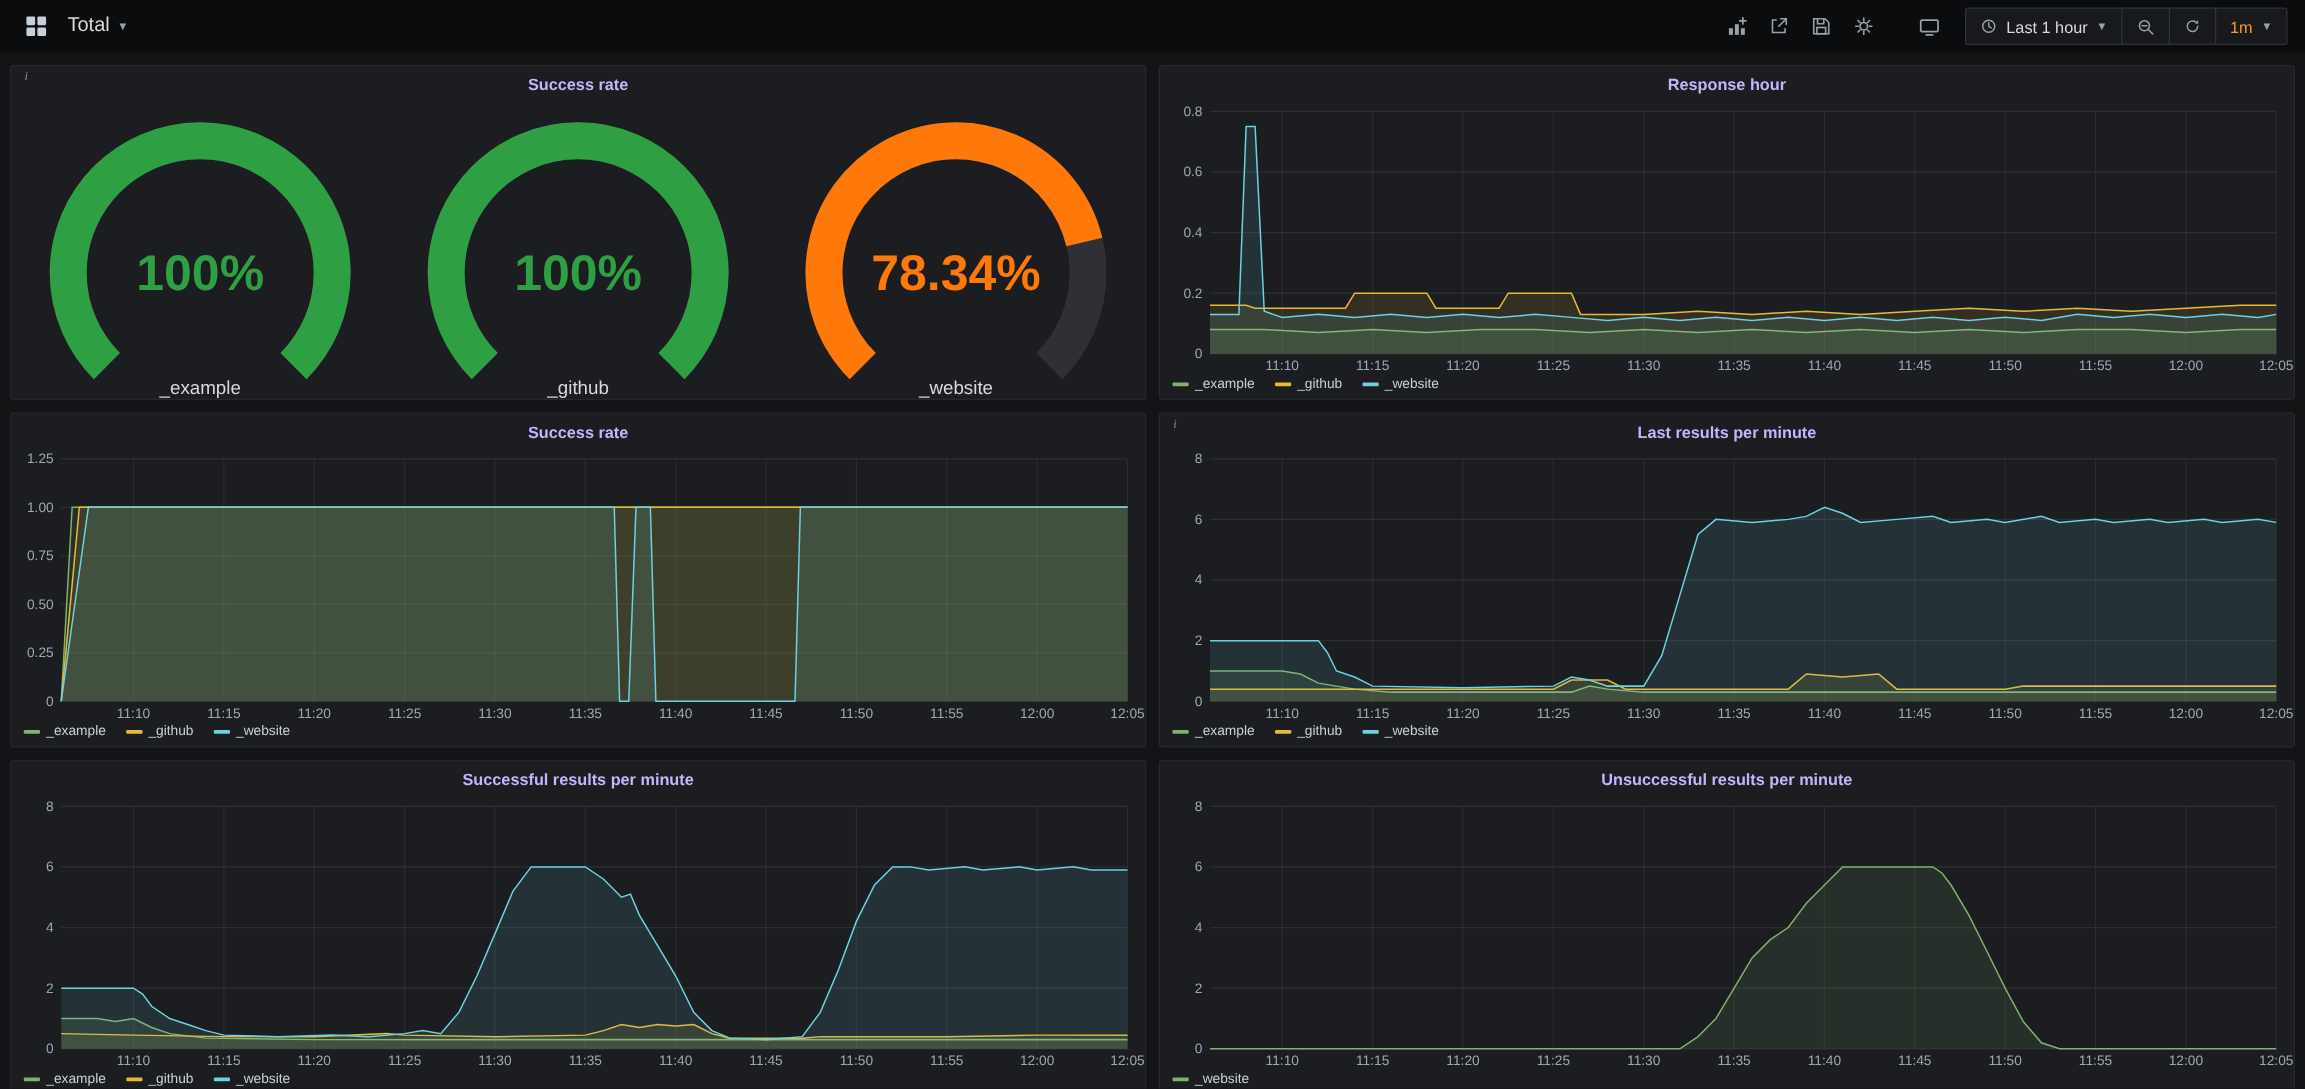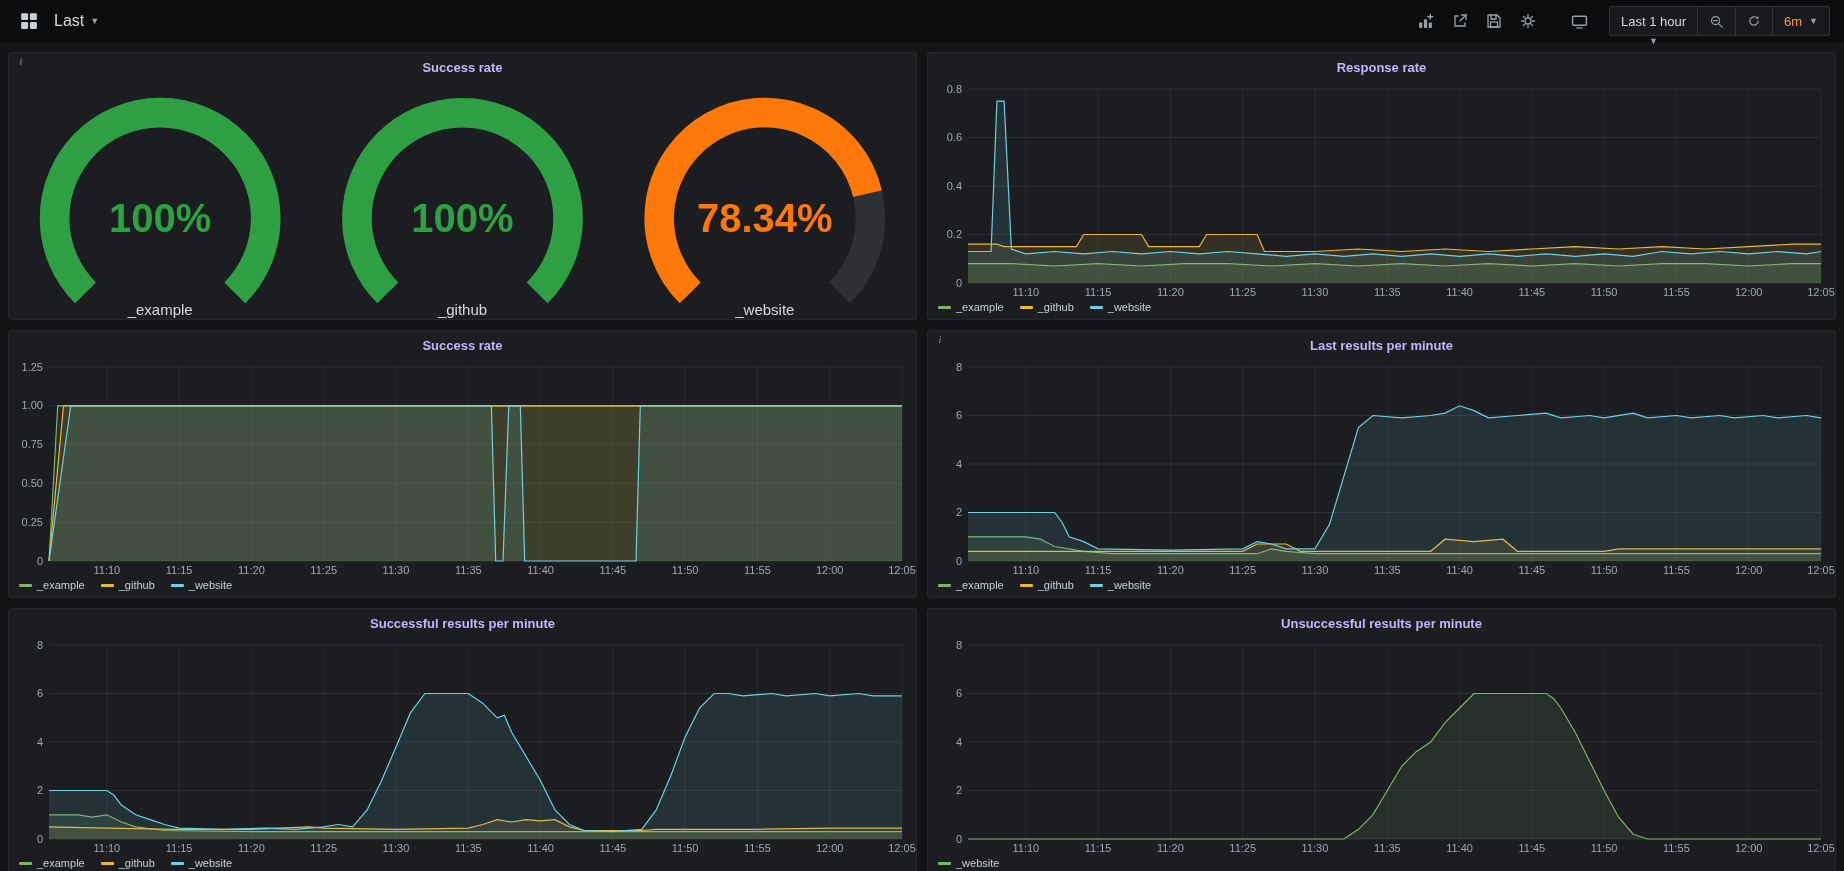--- a/index.html
+++ b/index.html
@@ -24,21 +24,21 @@
     width:30px; height:30px; display:flex; align-items:center; justify-content:center;
     border-radius:2px; cursor:pointer;
   }
   .spacer { width:14px; }
   .btn-group { display:flex; margin-left:10px; }
   .tp-btn {
     height:30px; display:flex; align-items:center; gap:7px; padding:0 11px;
     background:#17191d; border:1px solid #2f3237; font-size:13px; color:#d8d9da;
     cursor:pointer; margin-left:-1px;
   }
-  .tp-btn:first-child { border-radius:2px 0 0 2px; margin-left:0;flex-direction:column; }
+  .tp-btn:first-child { border-radius:2px 0 0 2px; margin-left:0; }
   .tp-btn:last-child  { border-radius:0 2px 2px 0; }
   .refresh-interval { color:#ff9830; }
 
   
   .dash {
     padding:10px 8px 0 8px; height:829px; overflow:hidden;
     display:grid; grid-template-columns:1fr 1fr; gap:10px; grid-auto-rows:268px;
   }
   .panel {
     background:#1b1d20; border:1px solid #26282c; border-radius:3px;
@@ -70,21 +70,21 @@
   <div class="nav-left">
     <span class="icon-btn">
       <svg width="18" height="18" viewBox="0 0 16 16" fill="#c7d0d9">
         <rect x="1" y="1" width="6.2" height="6.2" rx="1"></rect>
           <rect x="8.8" y="1" width="6.2" height="6.2" rx="1"></rect>
         <rect x="1" y="8.8" width="6.2" height="6.2" rx="1"></rect>
           <rect x="8.8" y="8.8" width="6.2" height="6.2" rx="1"></rect>
       </svg>
     </span>
     <span class="nav-title">
-      <span>Last</span>
+      <span>Total</span>
       <span class="caret">▼</span>
     </span>
   </div>
   <div class="nav-right">
     <span class="icon-btn">
       <svg width="17" height="17" viewBox="0 0 16 16">
         <rect x="2" y="9" width="3" height="5" fill="#9aa0a6"></rect>
         <rect x="6.5" y="6" width="3" height="8" fill="#9aa0a6"></rect>
         <rect x="11" y="9" width="3" height="5" fill="#9aa0a6"></rect>
         <path d="M12.5 1.2v4.6M10.2 3.5h4.6" class="ico" stroke-width="1.5"></path>
@@ -133,21 +133,21 @@
             <path d="M5 7h4" class="ico"></path>
         </svg>
       </span>
       <span class="tp-btn">
         <svg width="14" height="14" viewBox="0 0 16 16">
           <path d="M12.8 8A4.8 4.8 0 1 1 11 4.2" class="ico"></path>
             <path d="M12.6 2.2l0.9 3.2-3.2 0.2z" fill="#9aa0a6" stroke="none"></path>
         </svg>
       </span>
       <span class="tp-btn">
-        <span class="refresh-interval">6m</span>
+        <span class="refresh-interval">1m</span>
         <span class="caret">▼</span>
       </span>
     </div>
   </div>
 </nav>
 
 <main class="dash">
 
   <section class="panel">
     <span class="info">i</span>
@@ -162,21 +162,21 @@
           <text x="453.5" y="152.928" text-anchor="middle" fill="#2ea043" font-size="40" font-weight="600">100%</text>
           <text x="453.5" y="235.8592" text-anchor="middle" fill="#d8d9da" font-size="15">_github</text>
           <path d="M681.2 213.9 A105.6 105.6 0 1 1 830.5 213.9" stroke="#2e3035" stroke-width="29.568" fill="none"></path>
           <path d="M681.2 213.9 A105.6 105.6 0 1 1 858.5 114.6" stroke="#ff780a" stroke-width="29.568" fill="none"></path>
           <text x="755.8333333333333" y="152.928" text-anchor="middle" fill="#ff780a" font-size="40" font-weight="600">78.34%</text>
           <text x="755.8333333333333" y="235.8592" text-anchor="middle" fill="#d8d9da" font-size="15">_website</text>
         </svg></div>
   </section>
 
   <section class="panel">
-    <h2 class="panel-title">Response rate</h2>
+    <h2 class="panel-title">Response hour</h2>
     <div class="panel-body"><svg width="907" height="220">
           <line x1="40" x2="893" y1="204" y2="204" stroke="rgba(255,255,255,0.08)"></line>
           <text x="34" y="207.5" text-anchor="end" fill="#9fa7b3" font-size="11">0</text>
           <line x1="40" x2="893" y1="155.5" y2="155.5" stroke="rgba(255,255,255,0.08)"></line>
           <text x="34" y="159" text-anchor="end" fill="#9fa7b3" font-size="11">0.2</text>
           <line x1="40" x2="893" y1="107" y2="107" stroke="rgba(255,255,255,0.08)"></line>
           <text x="34" y="110.5" text-anchor="end" fill="#9fa7b3" font-size="11">0.4</text>
           <line x1="40" x2="893" y1="58.50000000000002" y2="58.50000000000002" stroke="rgba(255,255,255,0.08)"></line>
           <text x="34" y="62.00000000000002" text-anchor="end" fill="#9fa7b3" font-size="11">0.6</text>
           <line x1="40" x2="893" y1="10" y2="10" stroke="rgba(255,255,255,0.08)"></line>

